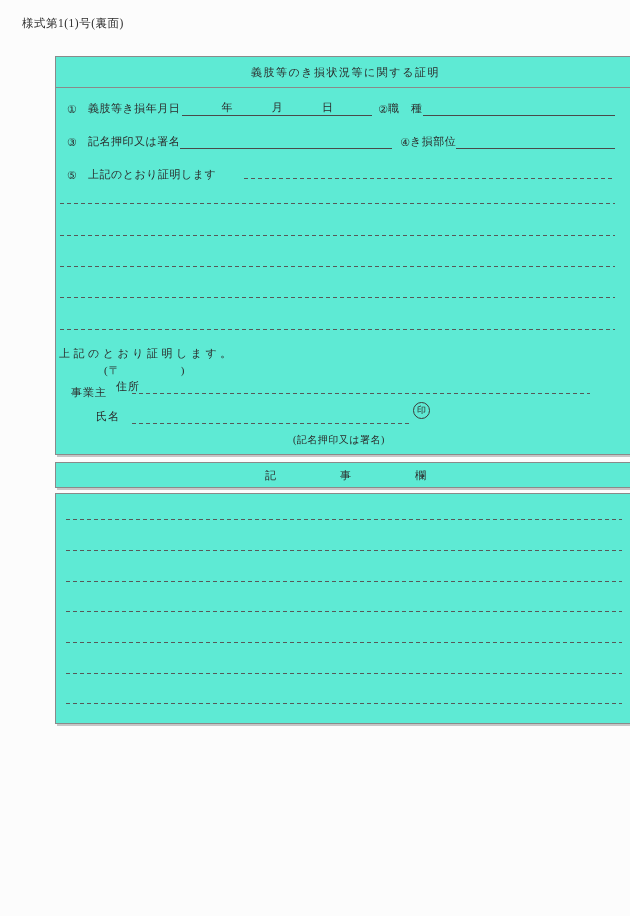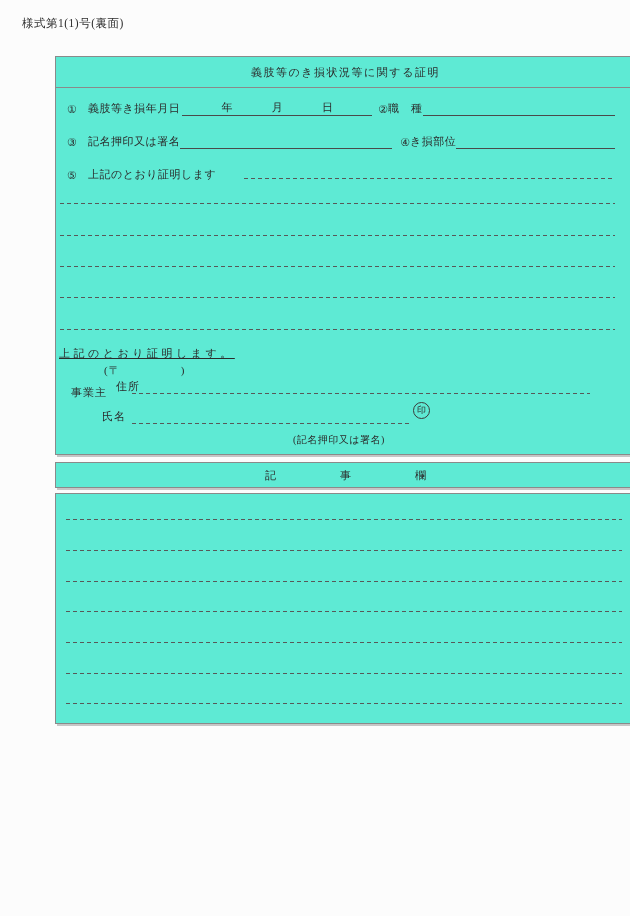--- a/index.html
+++ b/index.html
@@ -30,26 +30,26 @@
   .fill { flex:1; }
   .g2 { margin-left:6px; }
   .g3 { margin-left:8px; }
   .dash {
     height:1px;
     background-image:repeating-linear-gradient(90deg,#585858 0 4px,transparent 4px 7px);
   }
   .cause-dash { flex:1; margin-left:28px; align-self:flex-end; margin-bottom:3px; }
   .wdash { position:absolute; left:4px; right:20px; }
   .abs { position:absolute; }
-  .certify { left:3px; top:289px; letter-spacing:3.5px;text-decoration:underline; }
+  .certify { left:3px; top:289px; letter-spacing:3.5px; }
   .postal { left:48px; top:306px; letter-spacing:1px; }
   .addr-label { left:60px; top:322px; letter-spacing:1px; }
   .addr-dash { left:76px; top:336px; width:458px; }
   .employer { left:15px; top:328px; letter-spacing:1px; }
-  .name-label { left:46px; top:352px; letter-spacing:1px; }
+  .name-label { left:40px; top:352px; letter-spacing:1px; }
   .name-dash { left:76px; top:366px; width:280px; }
   .seal {
     left:357px; top:345px; width:17px; height:17px;
     border:1px solid #3a3a3a; border-radius:50%;
     display:flex; align-items:center; justify-content:center;
     font-size:9px; letter-spacing:0;
   }
   .seal-note { left:237px; top:376px; font-size:10px; letter-spacing:0.5px; }
   .notes-header-box {
     left:27px; top:462px; width:581px; height:26px;

